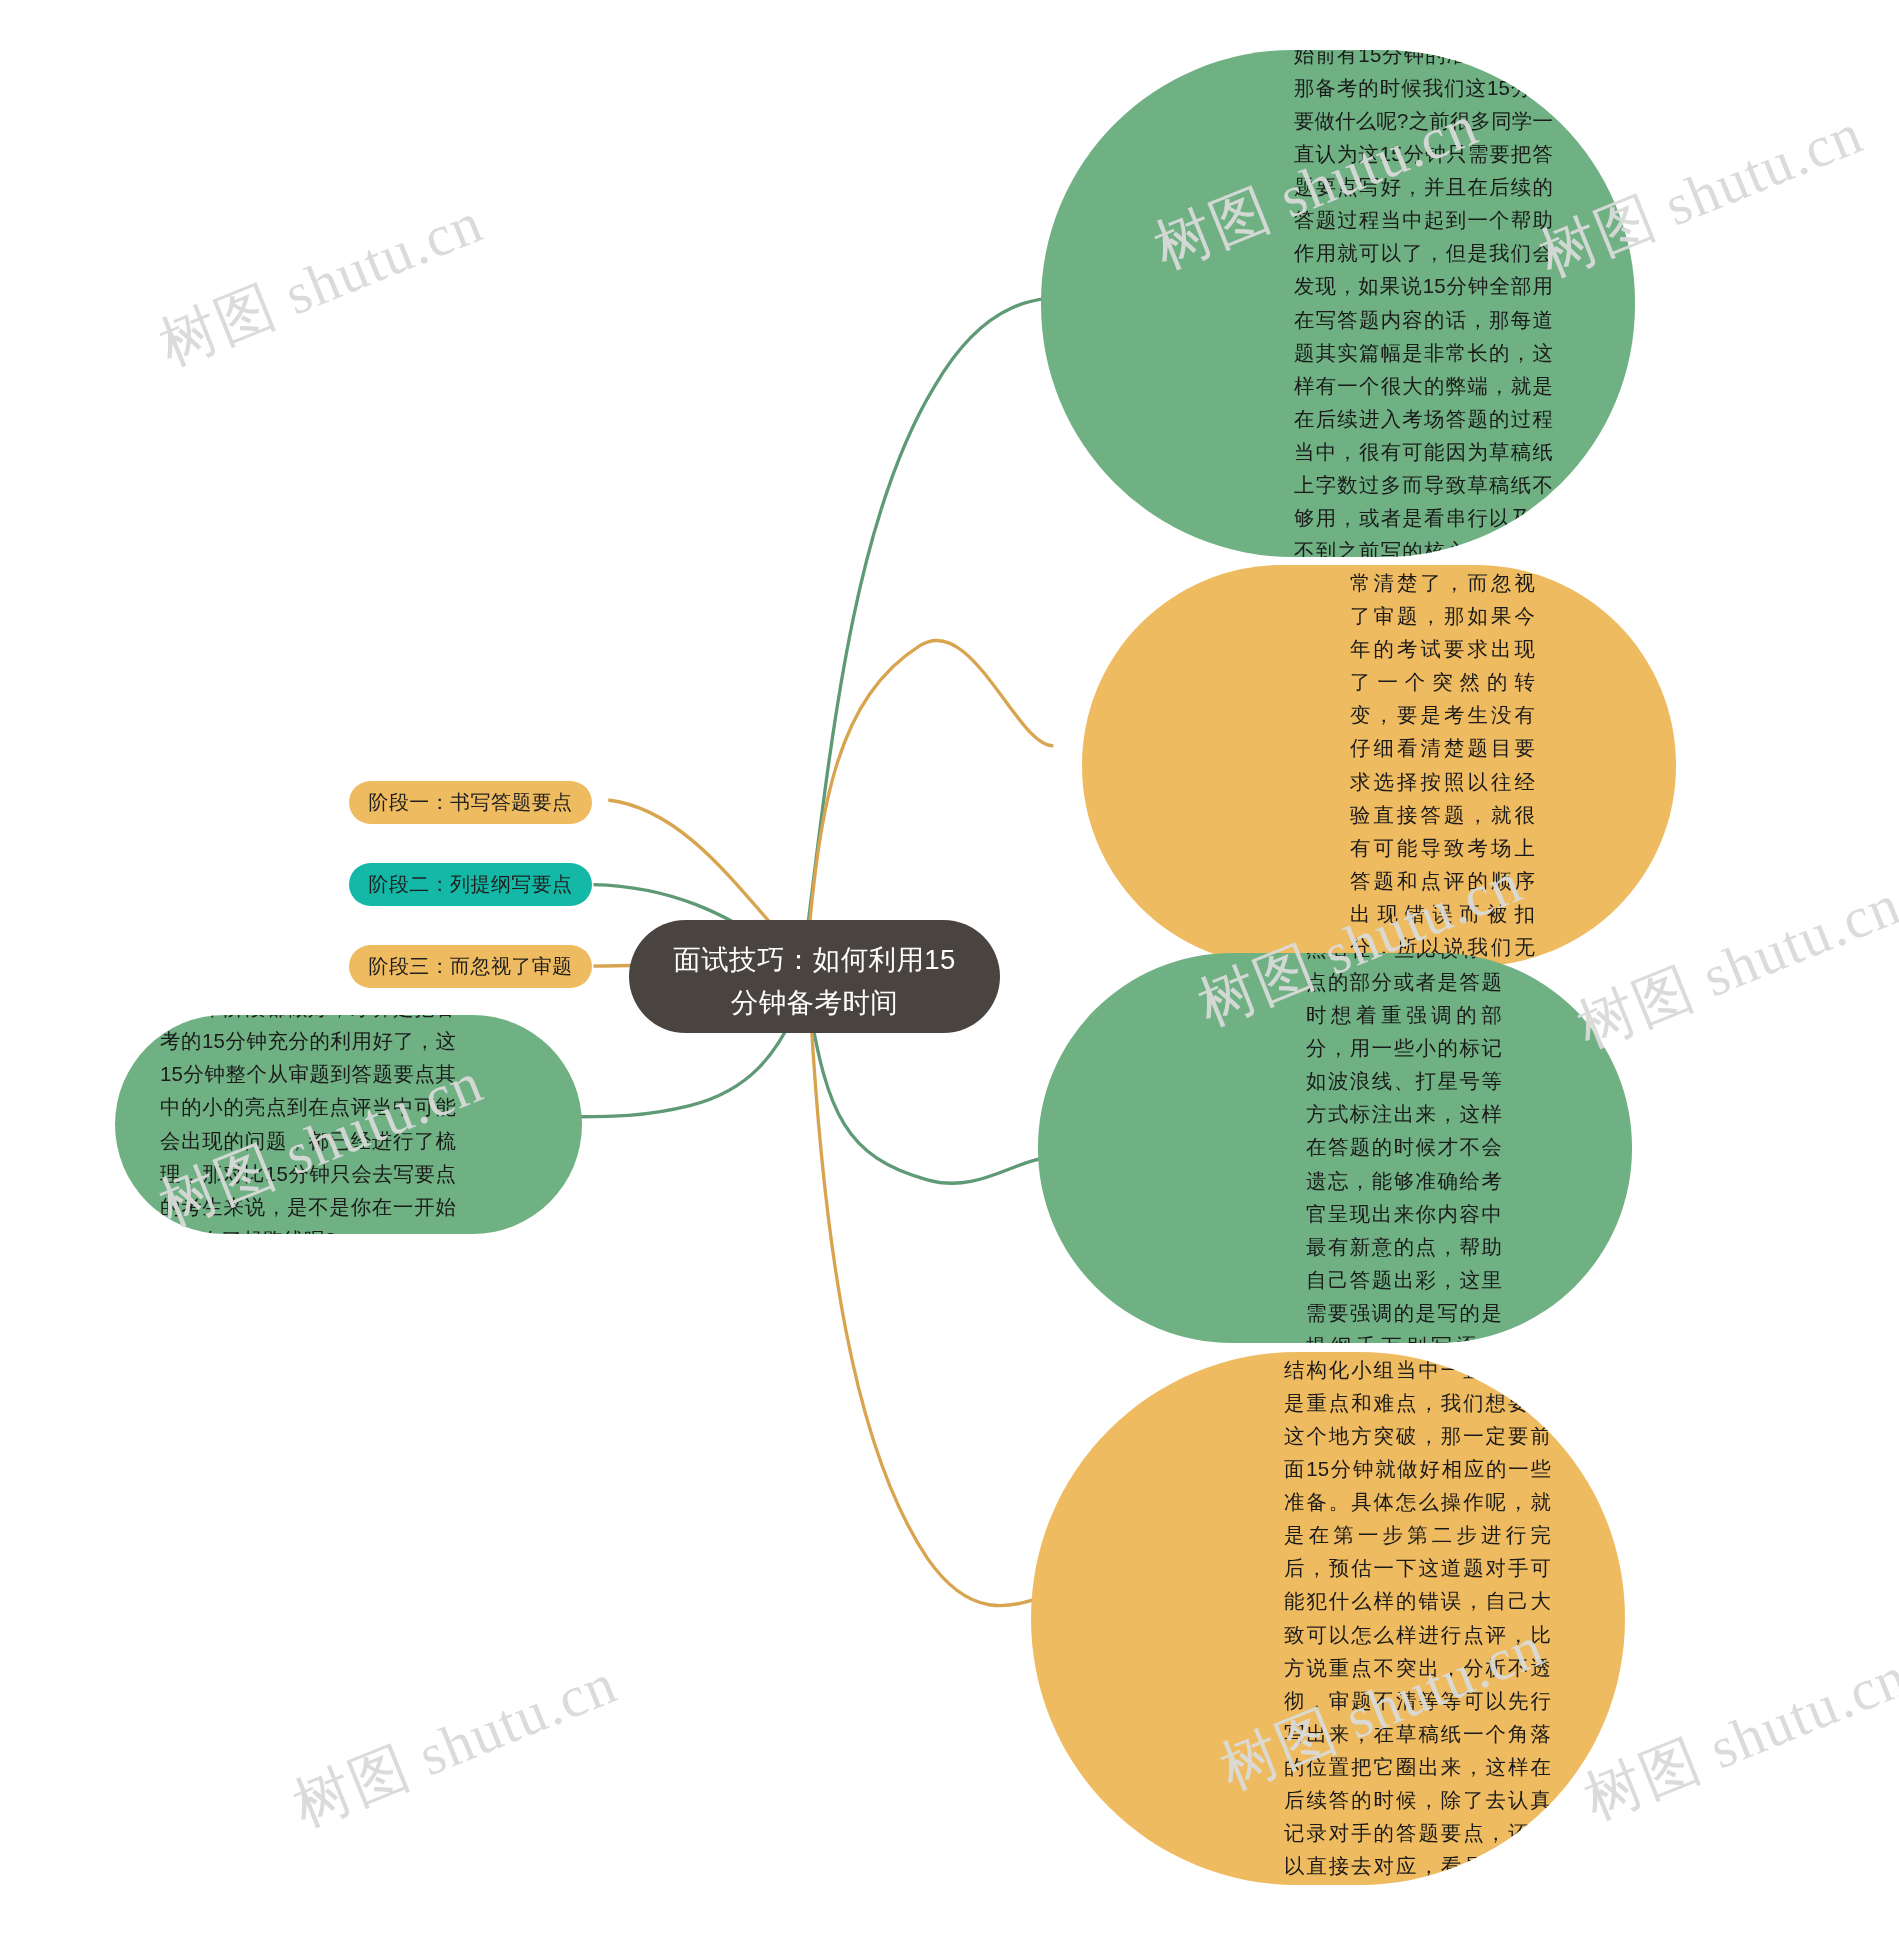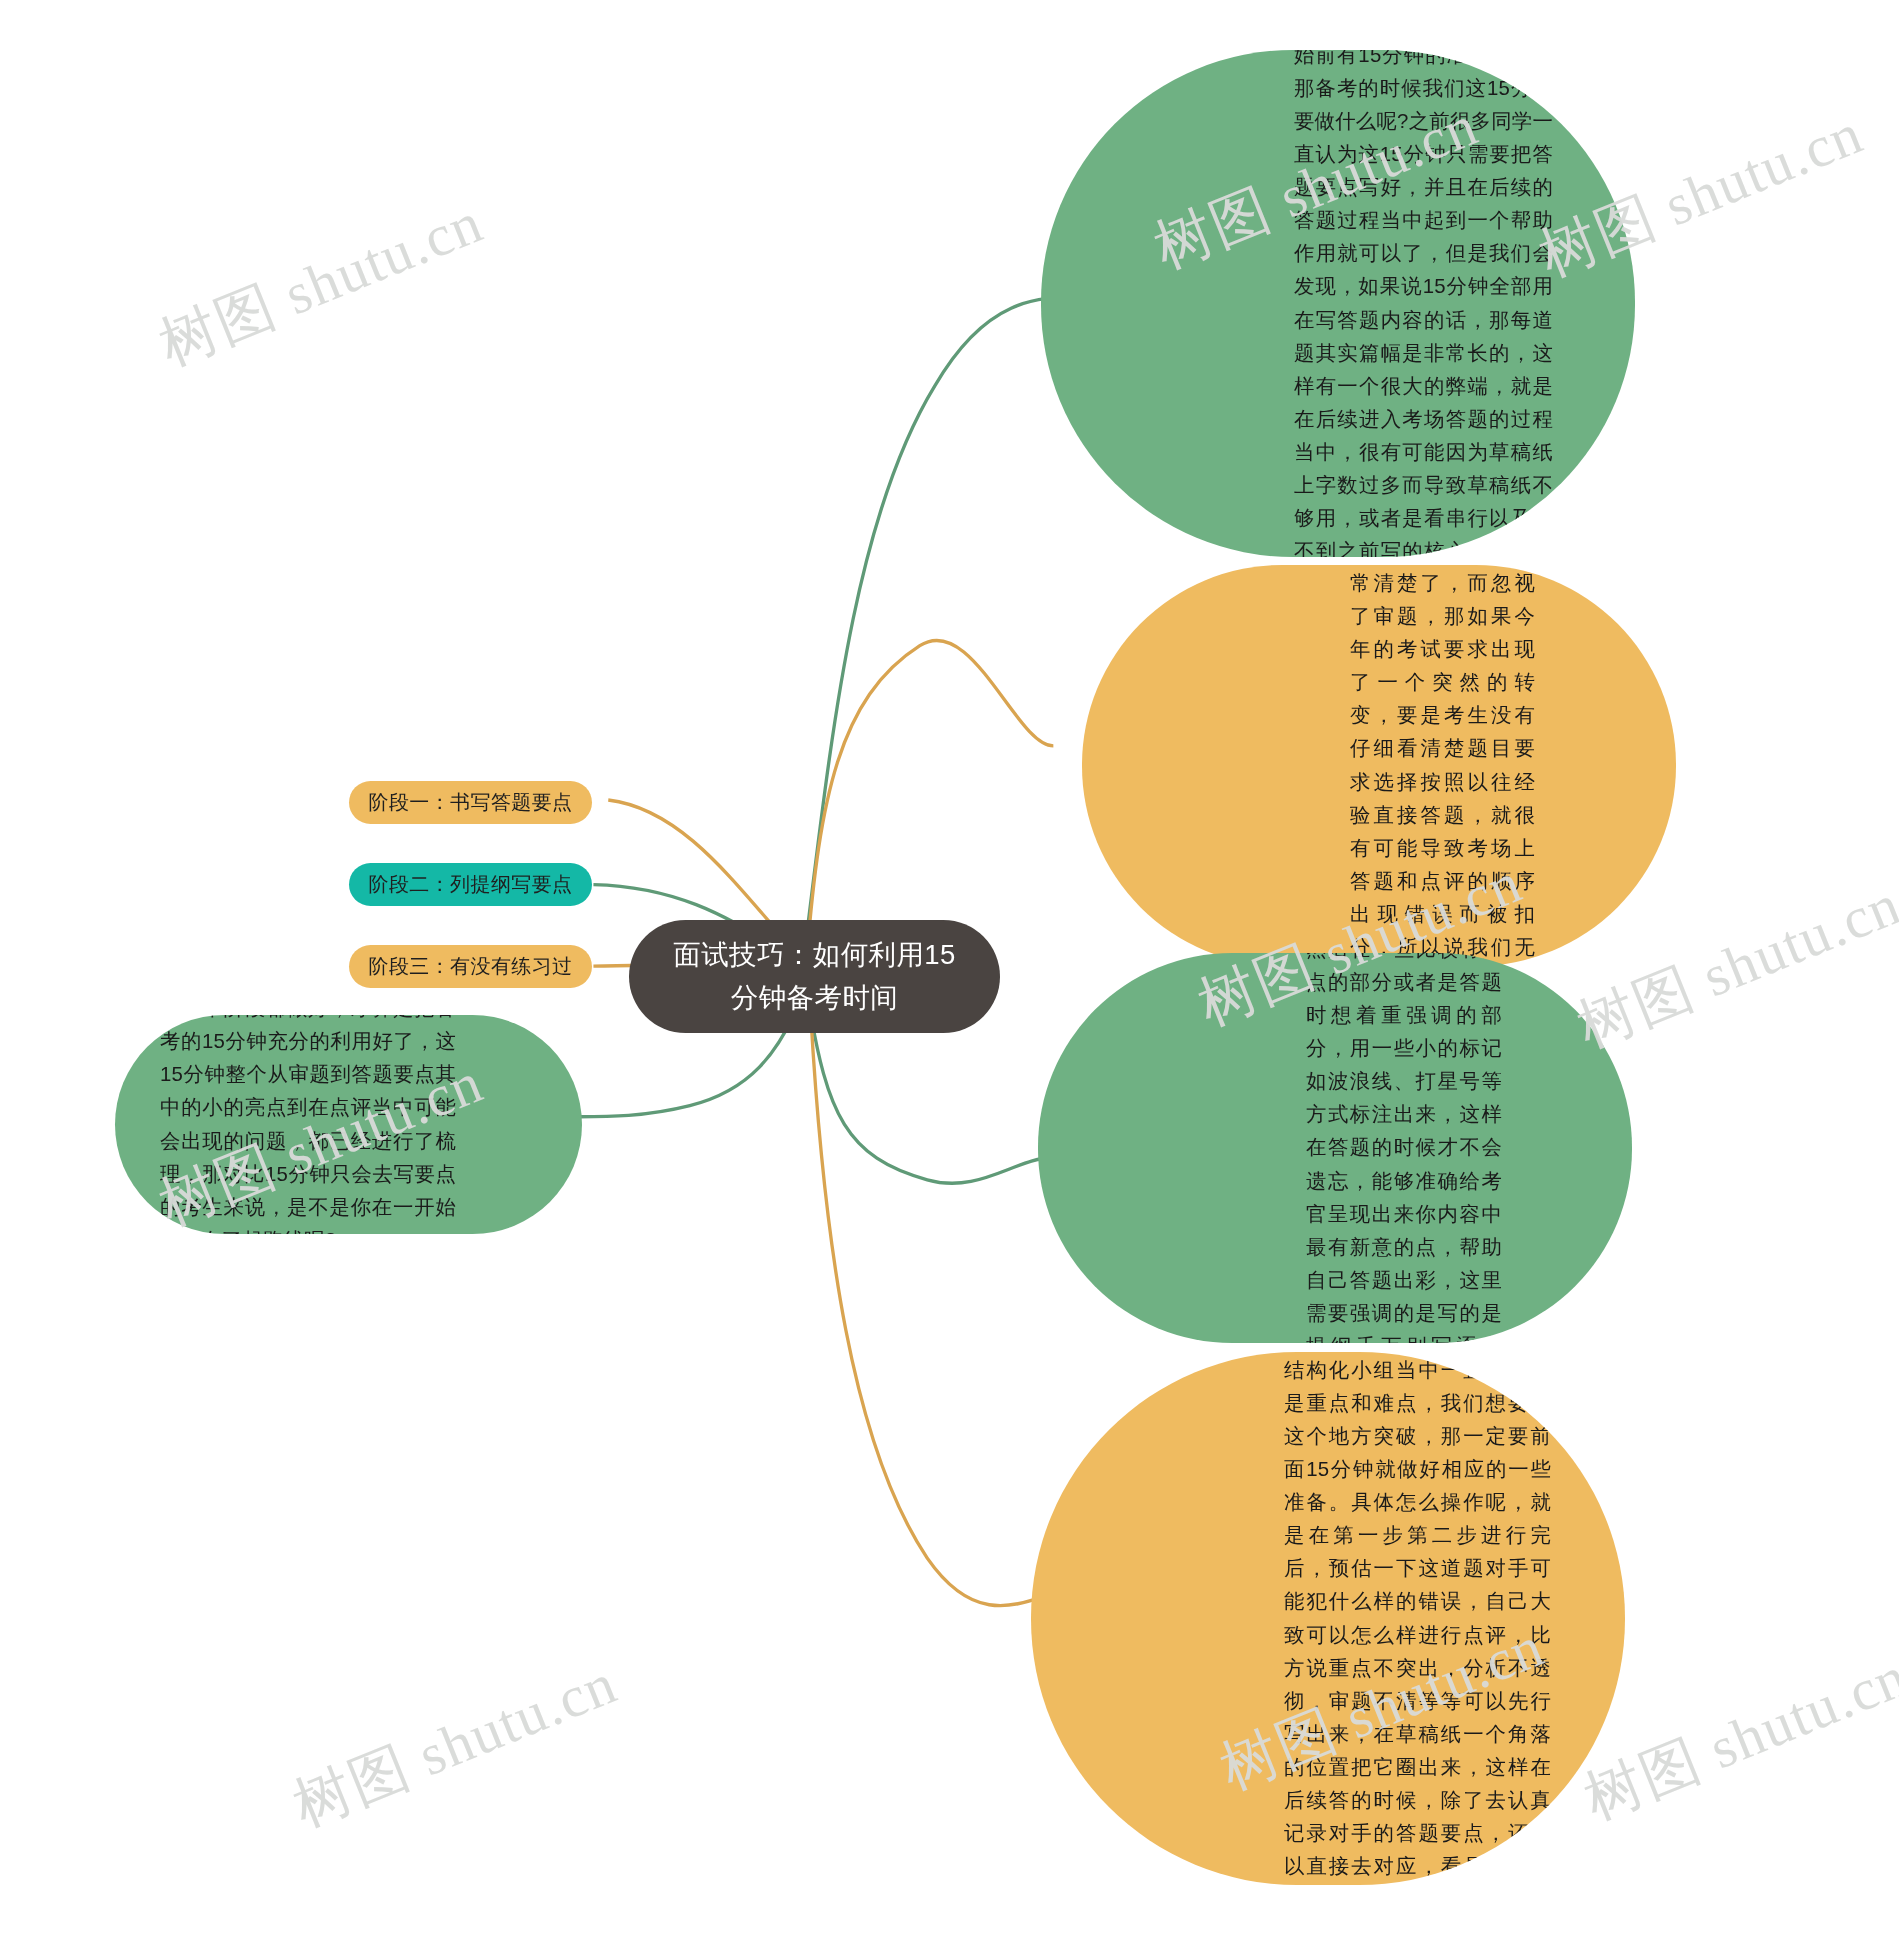--- a/index.html
+++ b/index.html
@@ -54,21 +54,21 @@
     box-sizing: border-box;
     z-index: 3;
   }
 
   
   .root-node {
     background: #4a4441;
     color: #ffffff;
     border-radius: 67px;
     display: flex;
-    align-items: center;
+    align-items: flex-start;
     justify-content: center;
     text-align: center;
     font-size: 27.5px;
     line-height: 1.55;
     padding: 19.3px 33px;
     font-weight: 400;
     letter-spacing: 0.4px;
   }
 
   
@@ -146,21 +146,21 @@
 
   <div class="node pill orange" style="left:349px; top:781px; width:243px; height:43px;">
     <span>阶段一：书写答题要点</span>
   </div>
 
   <div class="node pill green" style="left:349px; top:863px; width:243px; height:43px;">
     <span>阶段二：列提纲写要点</span>
   </div>
 
   <div class="node pill orange" style="left:349px; top:945px; width:243px; height:43px;">
-    <span>阶段三：有没有练习过</span>
+    <span>阶段三：而忽视了审题</span>
   </div>
 
   <div class="node bubble green" style="left:1041px; top:50px; width:594px; height:507px; border-radius:252px;">
     <div class="bubble-text" style="width:341px; padding-right:82px;">近几年有些招录单位采用的面试形式都是结构化小组，关于结构化小组面试正式开始前有15分钟的准备时间，那备考的时候我们这15分钟要做什么呢?之前很多同学一直认为这15分钟只需要把答题要点写好，并且在后续的答题过程当中起到一个帮助作用就可以了，但是我们会发现，如果说15分钟全部用在写答题内容的话，那每道题其实篇幅是非常长的，这样有一个很大的弊端，就是在后续进入考场答题的过程当中，很有可能因为草稿纸上字数过多而导致草稿纸不够用，或者是看串行以及找不到之前写的核心要点的情况，那今天就主要来介绍一下到底如何充分利用好我们备考阶段的15分钟。</div>
   </div>
 
   <div class="node bubble orange" style="left:1082px; top:565px; width:594px; height:401px; border-radius:200px;">
     <div class="bubble-text" style="width:326px; padding-right:141px;">虽然说结构化小组我们具体的答题顺序大家基本已经知道了，很多考生可能因为惯性的思维觉得规则我已经非常清楚了，而忽视了审题，那如果今年的考试要求出现了一个突然的转变，要是考生没有仔细看清楚题目要求选择按照以往经验直接答题，就很有可能导致考场上答题和点评的顺序出现错误而被扣分，所以说我们无论是有没有学过、有没有练习过，第一步一定是要审清考试规则按照要求的规则及时间来操作。</div>
   </div>
 

